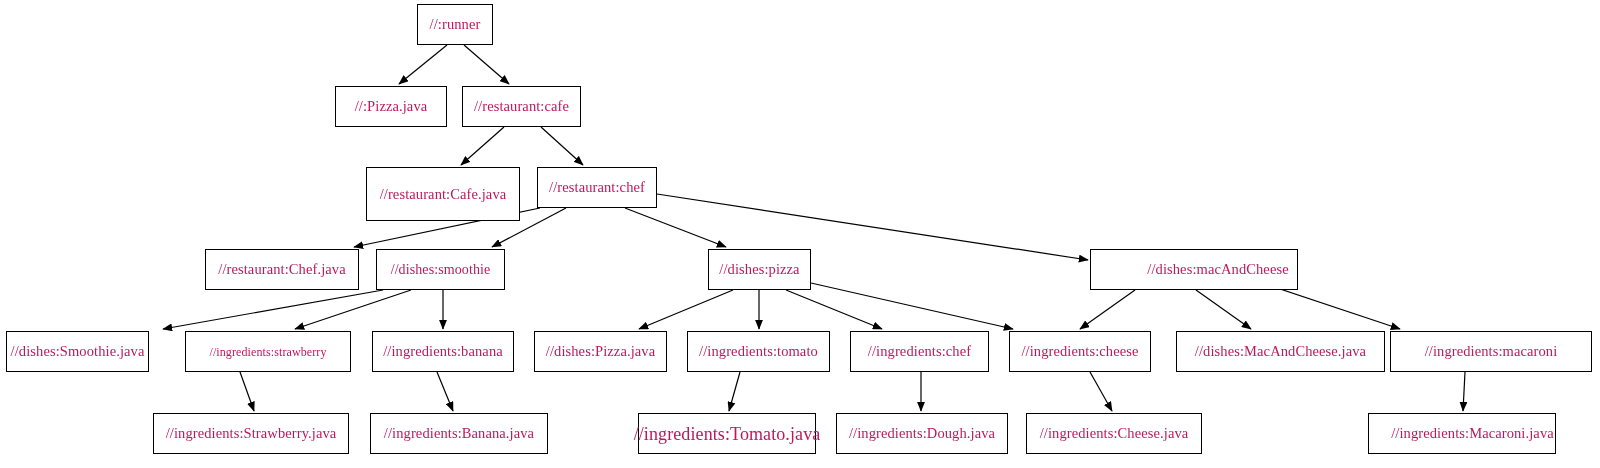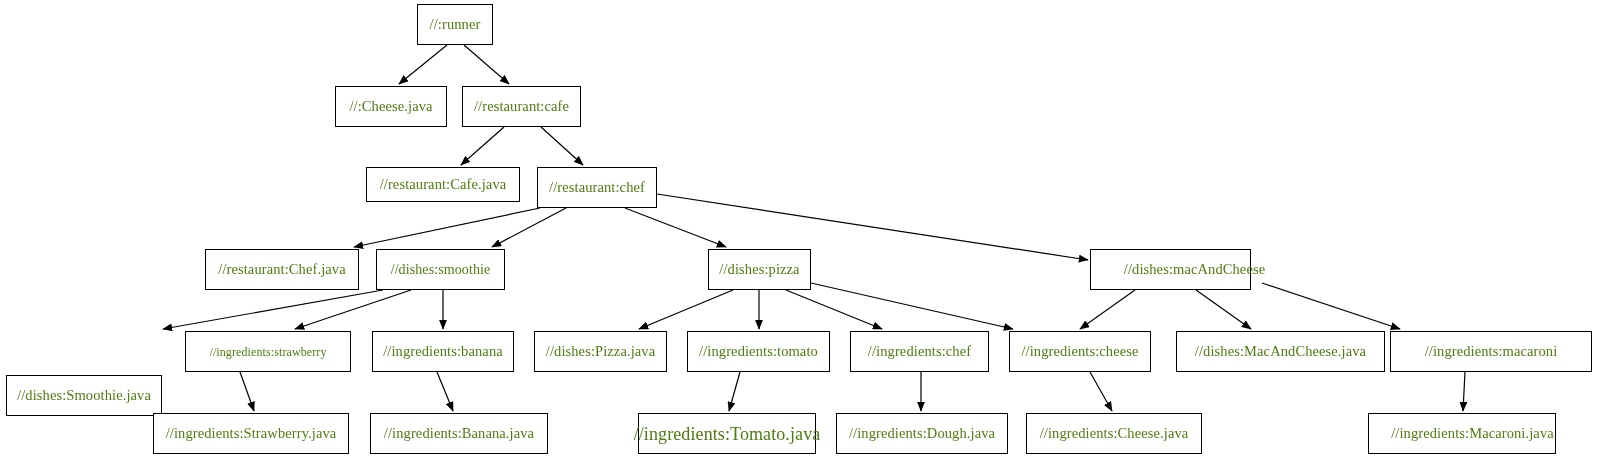--- a/index.html
+++ b/index.html
@@ -2,21 +2,21 @@
 <html><head>
 <meta charset="utf-8">
 <title>Dependency Graph</title>
 <style>
   html,body{margin:0;padding:0;background:#ffffff;}
   body{font-family:"Liberation Serif","DejaVu Serif",serif;}
   #graph-canvas{position:relative;width:1600px;height:468px;background:#ffffff;overflow:hidden;}
   #edge-layer{position:absolute;left:0;top:0;width:1600px;height:468px;pointer-events:none;}
   .node{position:absolute;box-sizing:border-box;border:1px solid #000000;background:#ffffff;
         display:flex;align-items:center;justify-content:center;white-space:nowrap;}
-  .node-label{font-size:14.5px;line-height:1;color:#4d7c0f;letter-spacing:0.1px;}
+  .node-label{font-size:14.5px;line-height:1;color:#be185d;letter-spacing:0.1px;}
 </style>
 </head>
 <body>
 
 <div id="graph-canvas">
   <svg id="edge-layer" viewBox="0 0 1600 468" width="1600" height="468" xmlns="http://www.w3.org/2000/svg">
     <defs>
       <marker id="arrowhead" markerWidth="10" markerHeight="8" refX="9.2" refY="4" orient="auto" markerUnits="userSpaceOnUse">
         <path d="M0,0 L10,4 L0,8 z" fill="#000000"></path>
       </marker>
@@ -46,44 +46,44 @@
         <line x1="921" y1="372" x2="921" y2="411" stroke="#000000" stroke-width="1.2" marker-end="url(#arrowhead)"></line>
         <line x1="1090" y1="372" x2="1112" y2="411" stroke="#000000" stroke-width="1.2" marker-end="url(#arrowhead)"></line>
         <line x1="1465" y1="372" x2="1463" y2="411" stroke="#000000" stroke-width="1.2" marker-end="url(#arrowhead)"></line>
       </g>
   </svg>
   <div id="node-layer">
       <div class="node" style="left: 417px; top: 4px; width: 76px; height: 41px; background: rgb(255, 255, 255); border-color: rgb(0, 0, 0);">
         <span class="node-label" style="font-size: 14.5px;">//:runner</span>
       </div>
       <div class="node" style="left: 335px; top: 86px; width: 112px; height: 41px; background: rgb(255, 255, 255); border-color: rgb(0, 0, 0);">
-        <span class="node-label" style="font-size: 14.5px;">//:Cheese.java</span>
+        <span class="node-label" style="font-size: 14.5px;">//:Pizza.java</span>
       </div>
       <div class="node" style="left: 462px; top: 86px; width: 119px; height: 41px; background: rgb(255, 255, 255); border-color: rgb(0, 0, 0);">
         <span class="node-label" style="font-size: 14.5px;">//restaurant:cafe</span>
       </div>
-      <div class="node" style="left: 366px; top: 167px; width: 154px; height: 35px; background: rgb(255, 255, 255); border-color: rgb(0, 0, 0);">
+      <div class="node" style="left: 366px; top: 167px; width: 154px; height: 54px; background: rgb(255, 255, 255); border-color: rgb(0, 0, 0);">
         <span class="node-label" style="font-size: 14.5px;">//restaurant:Cafe.java</span>
       </div>
       <div class="node" style="left: 537px; top: 167px; width: 120px; height: 41px; background: rgb(255, 255, 255); border-color: rgb(0, 0, 0);">
         <span class="node-label" style="font-size: 14.5px;">//restaurant:chef</span>
       </div>
       <div class="node" style="left: 205px; top: 249px; width: 154px; height: 41px; background: rgb(255, 255, 255); border-color: rgb(0, 0, 0);">
         <span class="node-label" style="font-size: 14.5px;">//restaurant:Chef.java</span>
       </div>
       <div class="node" style="left: 376px; top: 249px; width: 129px; height: 41px; background: rgb(255, 255, 255); border-color: rgb(0, 0, 0);">
         <span class="node-label" style="font-size: 14px;">//dishes:smoothie</span>
       </div>
       <div class="node" style="left: 708px; top: 249px; width: 103px; height: 41px; background: rgb(255, 255, 255); border-color: rgb(0, 0, 0);">
         <span class="node-label" style="font-size: 14.5px;">//dishes:pizza</span>
       </div>
-      <div class="node" style="left: 1090px; top: 249px; width: 161px; height: 41px; background: rgb(255, 255, 255); border-color: rgb(0, 0, 0); padding-left: 48px;">
+      <div class="node" style="left: 1090px; top: 249px; width: 208px; height: 41px; background: rgb(255, 255, 255); border-color: rgb(0, 0, 0); padding-left: 48px;">
         <span class="node-label" style="font-size: 14.5px;">//dishes:macAndCheese</span>
       </div>
-      <div class="node" style="left: 6px; top: 331px; width: 156px; height: 41px; background: rgb(255, 255, 255); border-color: rgb(0, 0, 0); margin-top: 44px;">
+      <div class="node" style="left: 6px; top: 331px; width: 143px; height: 41px; background: rgb(255, 255, 255); border-color: rgb(0, 0, 0);">
         <span class="node-label" style="font-size: 14.5px;">//dishes:Smoothie.java</span>
       </div>
       <div class="node" style="left: 185px; top: 331px; width: 166px; height: 41px; background: rgb(255, 255, 255); border-color: rgb(0, 0, 0);">
         <span class="node-label" style="font-size: 12px;">//ingredients:strawberry</span>
       </div>
       <div class="node" style="left: 372px; top: 331px; width: 142px; height: 41px; background: rgb(255, 255, 255); border-color: rgb(0, 0, 0);">
         <span class="node-label" style="font-size: 14.5px;">//ingredients:banana</span>
       </div>
       <div class="node" style="left: 534px; top: 331px; width: 133px; height: 41px; background: rgb(255, 255, 255); border-color: rgb(0, 0, 0);">
         <span class="node-label" style="font-size: 14.5px;">//dishes:Pizza.java</span>

